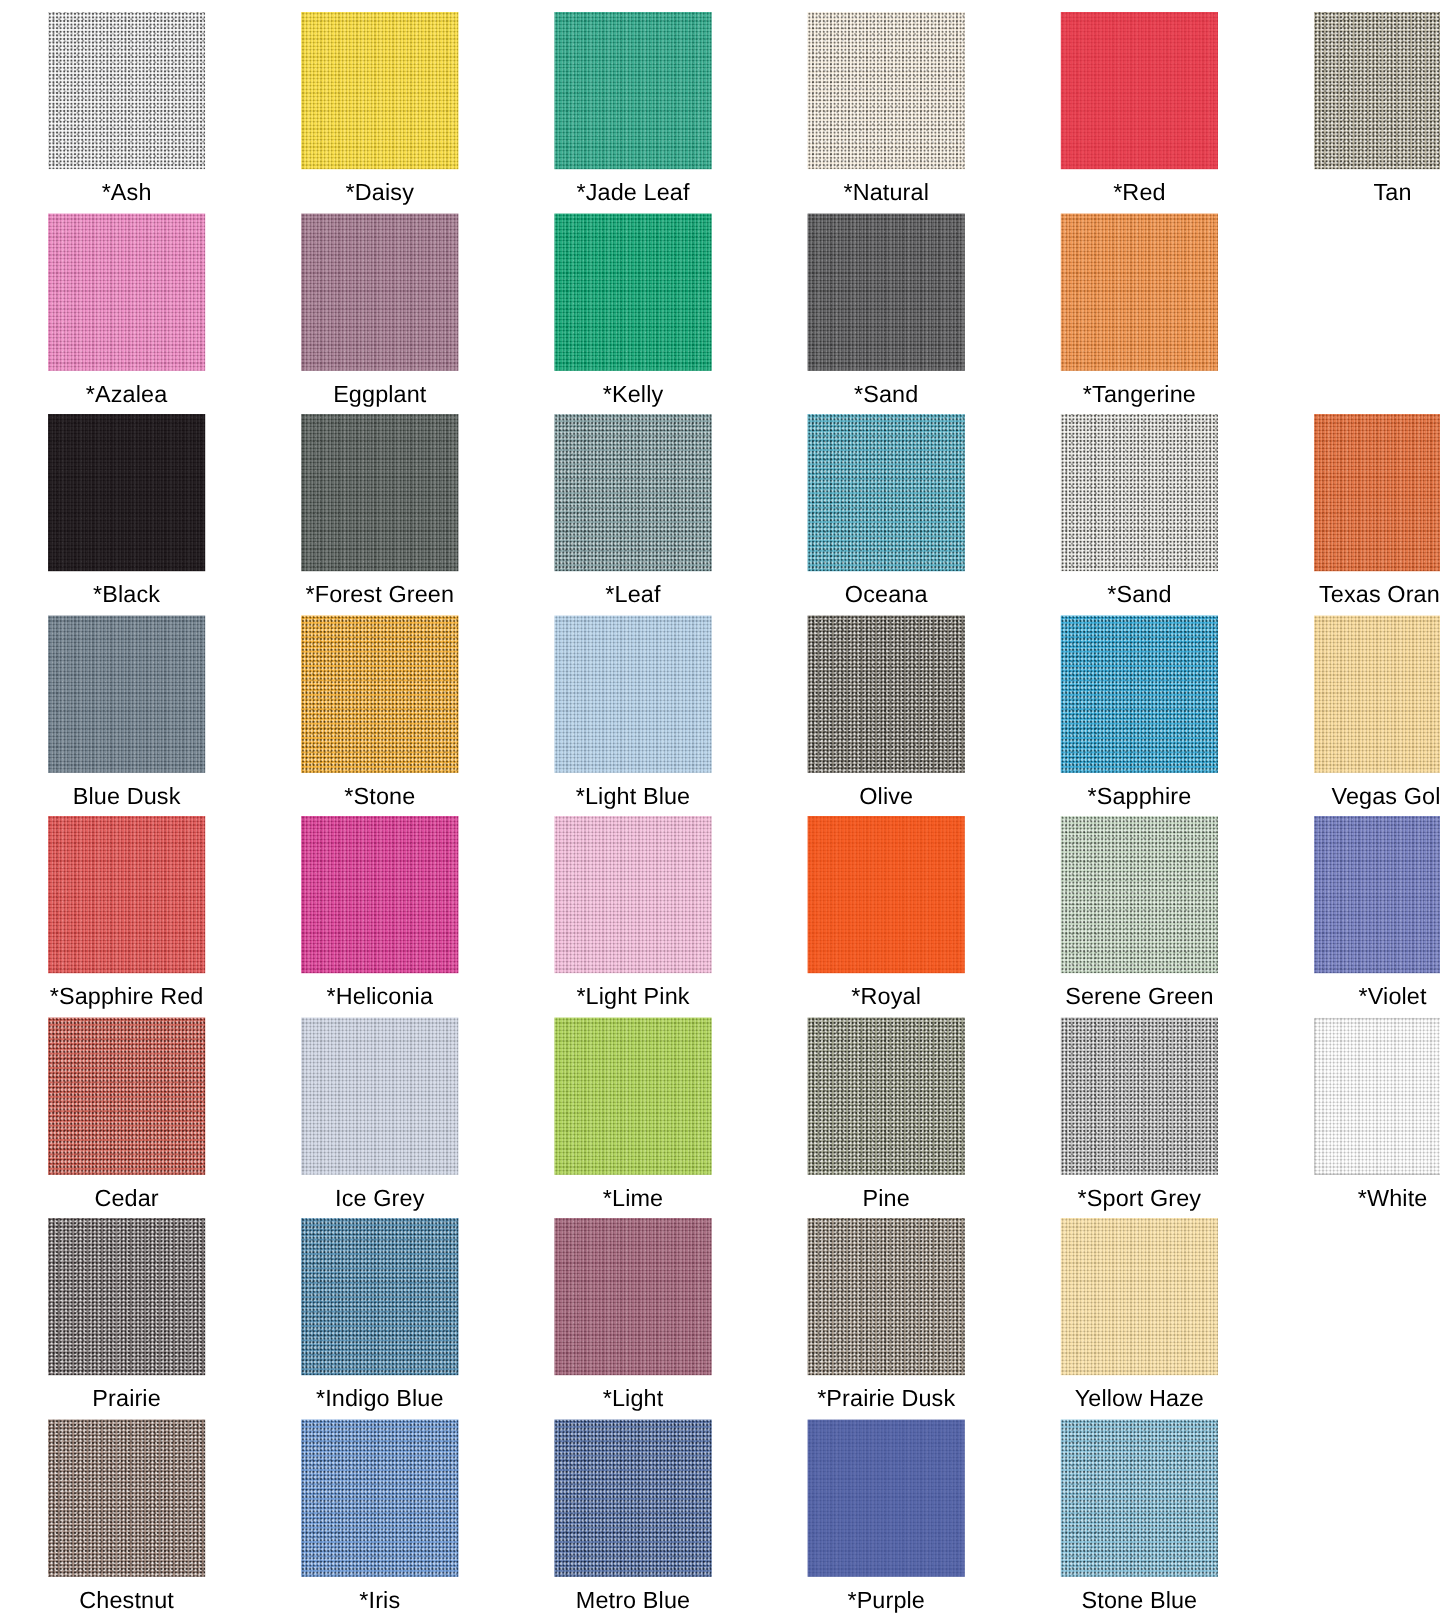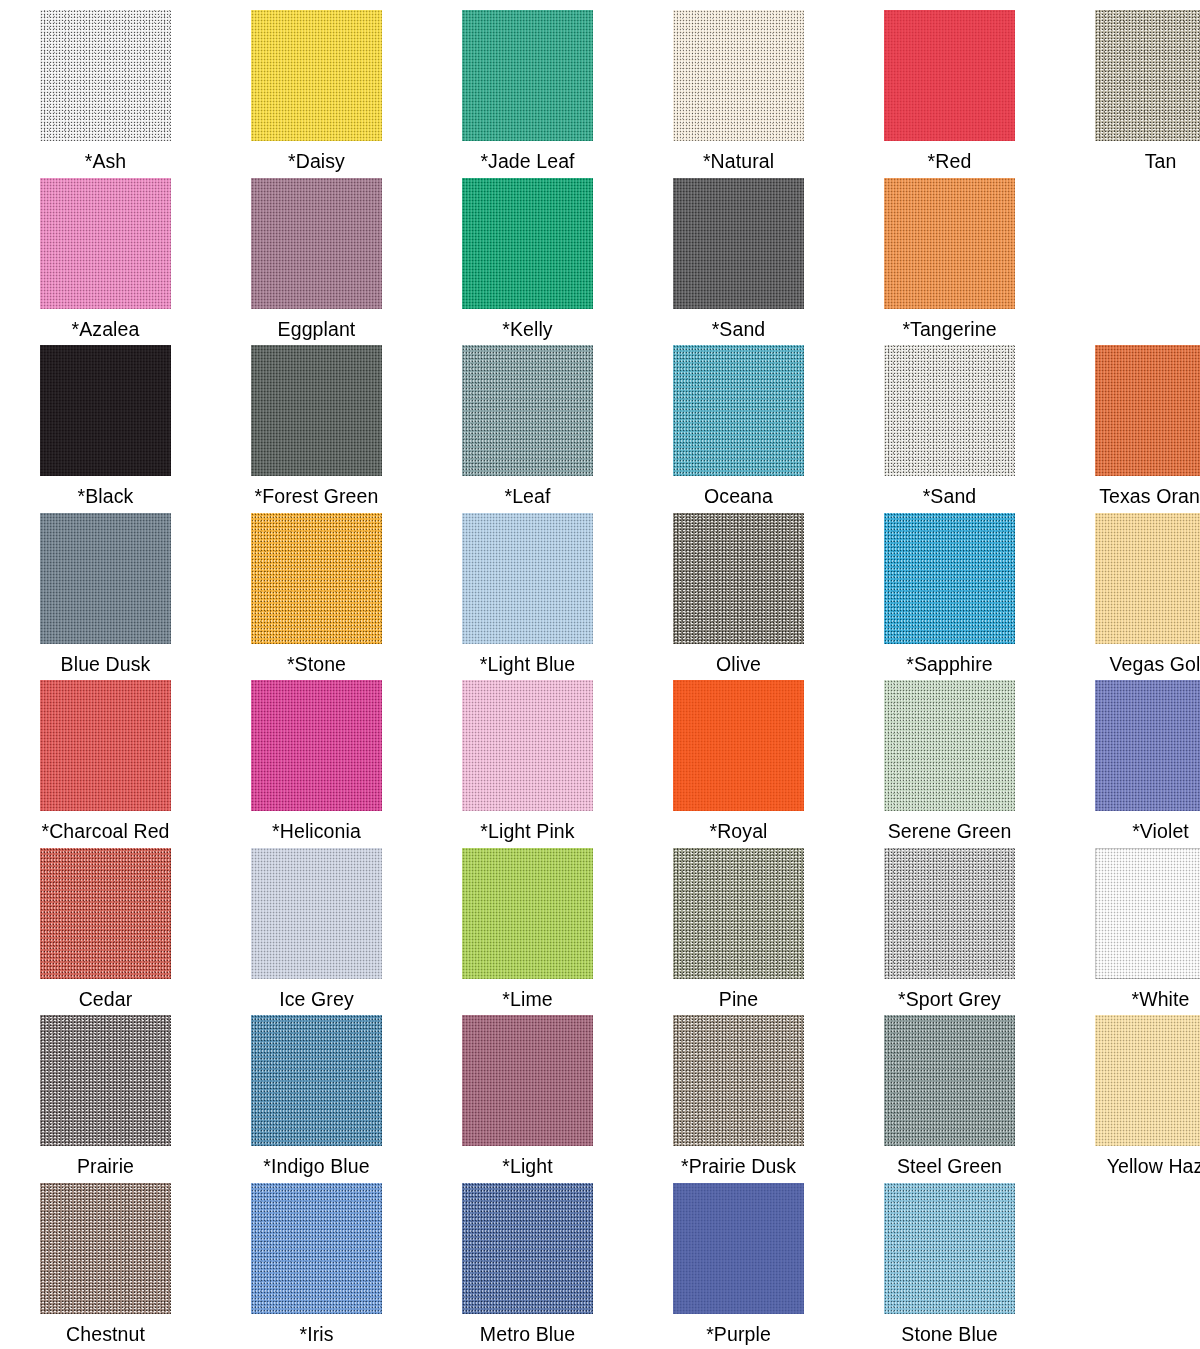--- a/index.html
+++ b/index.html
@@ -266,21 +266,21 @@
           <div class="swatch-chip" title="Vegas Gold" style="background-color: rgb(250, 217, 147);"></div>
         </div>
         <div class="swatch-label">Vegas Gold</div>
       </div>
     </div>
     <div class="swatch-row">
       <div class="swatch-cell">
         <div class="swatch-chip-wrap">
           <div class="swatch-chip" title="*Cardinal Red" style="background-color: rgb(224, 72, 71);"></div>
         </div>
-        <div class="swatch-label">*Charcoal Red</div>
+        <div class="swatch-label">*Sapphire Red</div>
       </div>
       <div class="swatch-cell">
         <div class="swatch-chip-wrap">
           <div class="swatch-chip" title="*Heliconia" style="background-color: rgb(218, 49, 144);"></div>
         </div>
         <div class="swatch-label">*Heliconia</div>
       </div>
       <div class="swatch-cell">
         <div class="swatch-chip-wrap">
           <div class="swatch-chip" title="*Light Pink" style="background-color: rgb(245, 188, 219);"></div>
@@ -364,26 +364,20 @@
         <div class="swatch-label">*Light</div>
       </div>
       <div class="swatch-cell">
         <div class="swatch-chip-wrap">
           <div class="swatch-chip heavy-heather" title="*Prairie Dusk" style="background-color: rgb(146, 133, 117);"></div>
         </div>
         <div class="swatch-label">*Prairie Dusk</div>
       </div>
       <div class="swatch-cell">
         <div class="swatch-chip-wrap">
-          <div class="swatch-chip heather" title="Steel Green" style="background-color: rgb(122, 141, 140);"></div>
-        </div>
-        <div class="swatch-label">Steel Green</div>
-      </div>
-      <div class="swatch-cell">
-        <div class="swatch-chip-wrap">
           <div class="swatch-chip" title="Yellow Haze" style="background-color: rgb(250, 224, 162);"></div>
         </div>
         <div class="swatch-label">Yellow Haze</div>
       </div>
     </div>
     <div class="swatch-row">
       <div class="swatch-cell">
         <div class="swatch-chip-wrap">
           <div class="swatch-chip heavy-heather" title="Chestnut" style="background-color: rgb(141, 114, 101);"></div>
         </div>

